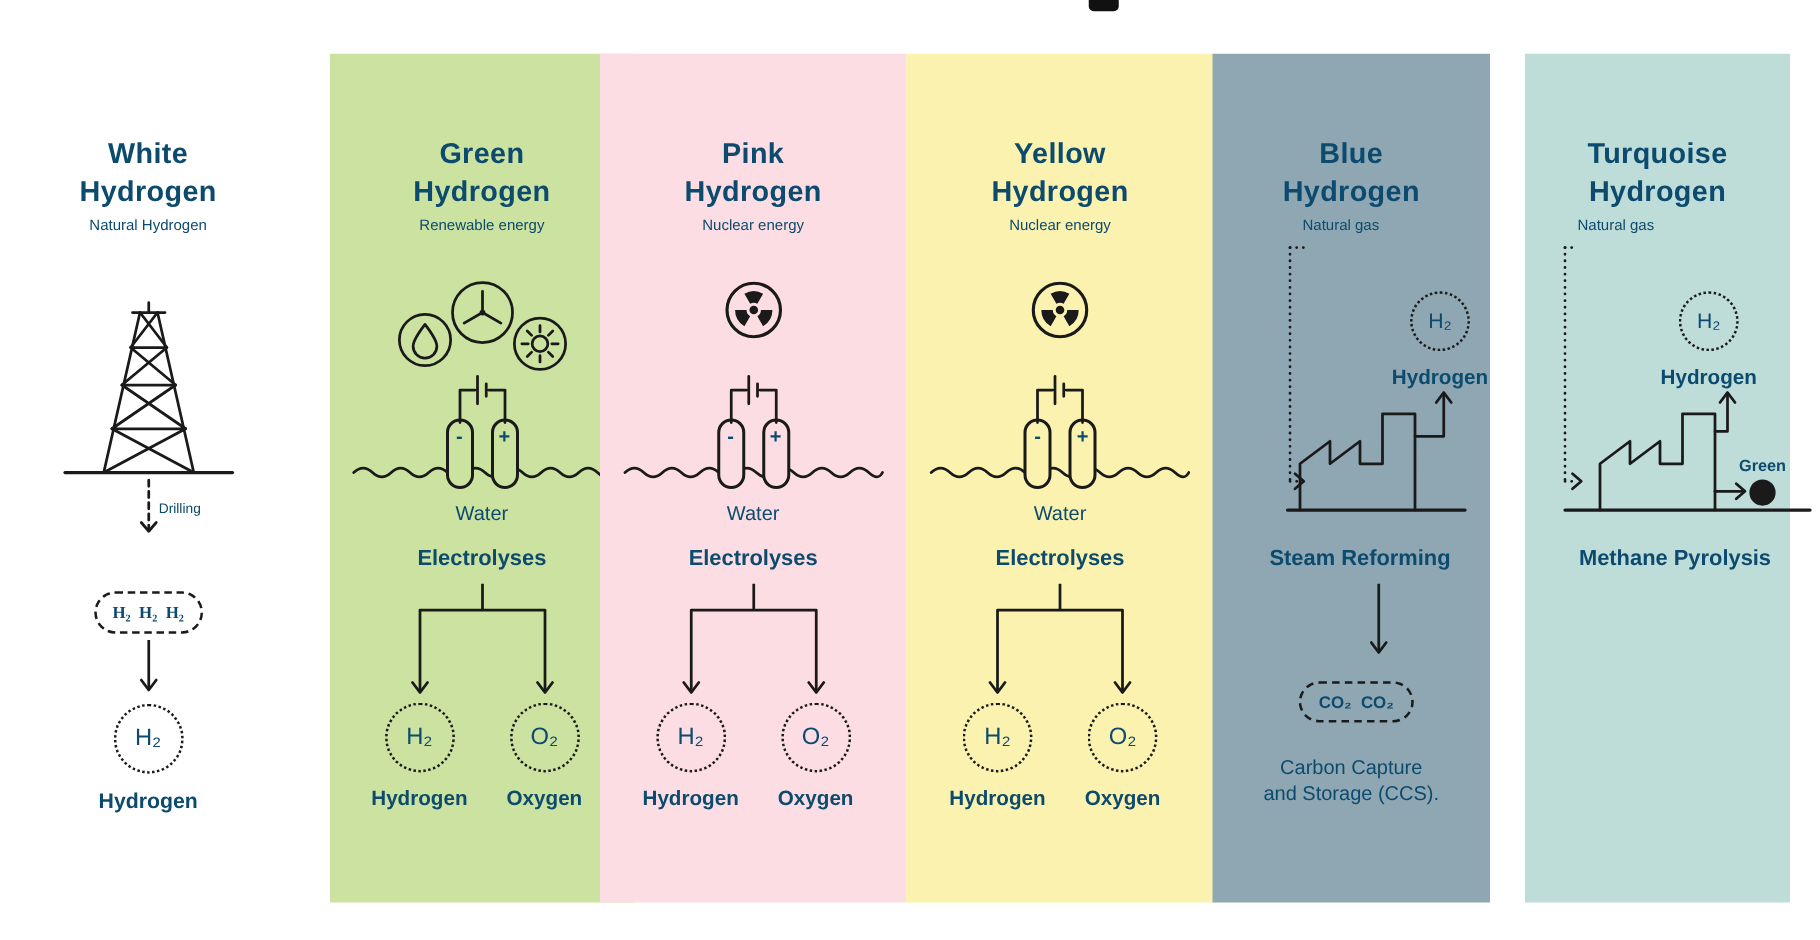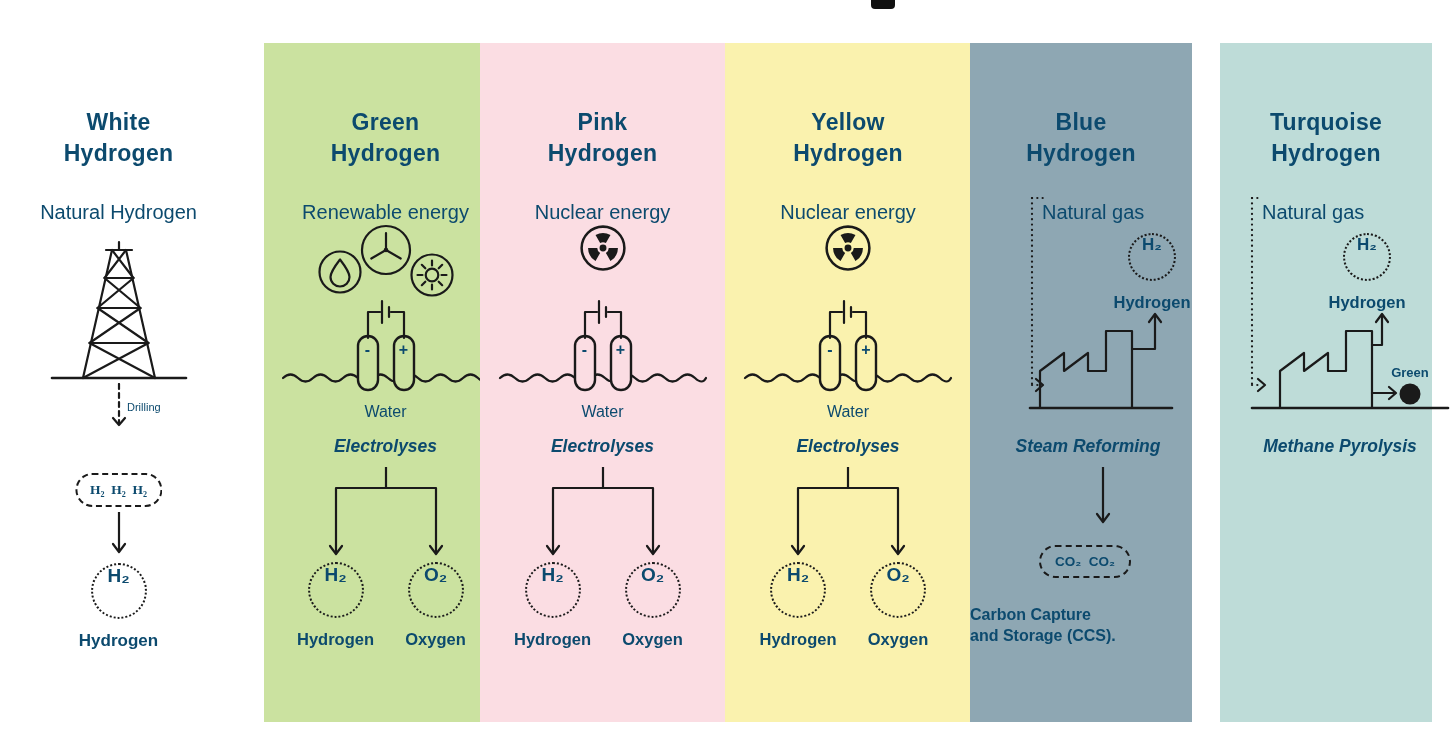--- a/index.html
+++ b/index.html
@@ -11,32 +11,32 @@
   .panel { position:absolute; top:43px; height:679px; }
   #col-white     { left:0;      width:237px; }
   #col-green     { left:237px;  width:243px; }
   #col-pink      { left:480px;  width:245px; }
   #col-yellow    { left:725px;  width:246px; }
   #col-blue      { left:970px;  width:222px; }
   #col-turquoise { left:1220px; width:212px; }
 
   .col-title { position:absolute; top:64px; left:0; width:100%; text-align:center;
                font-size:23px; font-weight:bold; line-height:31px; letter-spacing:.3px; }
-  .col-sub   { position:absolute; top:158px; left:0; width:100%; text-align:center; font-size:20px; }
+  .col-sub   { position:absolute; top:130px; left:0; width:100%; text-align:center; font-size:12px; }
 
   
   .icon-stroke path, .icon-stroke circle, .icon-stroke rect, .icon-stroke line
     { stroke:#1a1a1a; fill:none; stroke-width:2.2; stroke-linecap:round; stroke-linejoin:round; }
   .fill-dark { fill:#1a1a1a !important; stroke:none !important; }
   .elec-rect { fill:var(--panel-bg,#ffffff) !important; stroke-width:2.4 !important; }
   .dotline   { stroke-dasharray:0.1 5.2; }
   .thick     { stroke-width:2.6 !important; }
 
   .dotted-circle { border:2.6px dotted #1a1a1a; border-radius:50%; display:flex;
-                   align-items:flex-start; justify-content:center; font-weight:bold; }
+                   align-items:center; justify-content:center; font-weight:normal; }
   .pill { border:2px dashed #1a1a1a; border-radius:18px; display:flex; align-items:center;
           justify-content:center; font-weight:bold; font-size:13.5px; white-space:pre; }
 
   
   .derrick-svg     { position:absolute; top:195px; left:calc(50% - 75px); }
   .drill-arrow-svg { position:absolute; top:340px; left:calc(50% - 8px); }
   .drill-label     { position:absolute; top:358px; left:127px; font-size:11px; }
   .gaswell-label   { position:absolute; top:399px; width:100%; text-align:center; font-weight:bold; font-size:17px; }
   .gaswell-pill    { position:absolute; top:430px; left:50%; transform:translateX(-50%); padding:7px 13px;font-family:Liberation Serif, serif; }
   .white-arrow-svg { position:absolute; top:469px; left:calc(50% - 8px); }
@@ -45,21 +45,21 @@
 
   
   .trio-turbine { position:absolute; top:181px; left:calc(50% - 26px); }
   .trio-drop    { position:absolute; top:207px; left:calc(50% - 68px); }
   .trio-sun     { position:absolute; top:210px; left:calc(50% + 24px); }
   .nuclear-icon { position:absolute; top:182px; left:calc(50% - 23px); }
   .elec-svg     { position:absolute; top:255px; left:calc(50% - 105px); }
   .elec-minus   { position:absolute; top:298px; left:calc(50% - 26px); width:16px; text-align:center; font-size:16px; font-weight:bold; }
   .elec-plus    { position:absolute; top:298px; left:calc(50% + 10px); width:16px; text-align:center; font-size:16px; font-weight:bold; }
   .water-label  { position:absolute; top:360px; width:100%; text-align:center; font-size:16px; }
-  .process-label{ position:absolute; top:393px; left:0; width:100%; text-align:center; font-size:17.5px; font-weight:bold;font-style:italic; }
+  .process-label{ position:absolute; top:393px; left:0; width:100%; text-align:center; font-size:17.5px; font-weight:bold; }
   .branch-svg   { position:absolute; top:424px; left:calc(50% - 70px); }
   .pcircle      { position:absolute; top:519px; width:56px; height:56px; font-size:19px; }
   .pc-left  { left:calc(50% - 78px); }
   .pc-right { left:calc(50% + 22px); }
   .plabel   { position:absolute; top:587px; width:140px; text-align:center; font-weight:bold; font-size:16.5px; }
   .pl-left  { left:calc(50% - 120px); }
   .pl-right { left:calc(50% - 20px); }
 
   
   #col-blue .col-sub, #col-turquoise .col-sub { width:auto; text-align:left; }
@@ -72,21 +72,21 @@
   #col-turquoise .h2-circle { left:123px; }
   .h-label { position:absolute; top:250px; width:140px; text-align:center; font-weight:bold; font-size:16.5px; }
   #col-blue .h-label      { left:112px; }
   #col-turquoise .h-label { left:77px; }
   .factory-svg-blue { position:absolute; top:262px; left:40px; }
   .factory-svg-turq { position:absolute; top:262px; left:30px; }
   #col-blue .process-label      { left:7px; }
   #col-turquoise .process-label { left:14px; }
   .blue-arrow-svg { position:absolute; top:424px; left:125px; }
   .co2-pill  { position:absolute; top:502px; left:calc(50% + 4px); transform:translateX(-50%); padding:7px 14px; }
-  .ccs-label { position:absolute; top:561px; width:100%; font-weight:bold; font-size:16px; line-height:21px; }
+  .ccs-label { position:absolute; top:561px; width:100%; text-align:center; font-weight:normal; font-size:16px; line-height:21px; }
   .carbon-label { position:absolute; top:322px; left:150px; width:80px; text-align:center; font-weight:bold; font-size:13px; }
 </style>
 </head>
 <body>
 
 <div class="stage">
   <div class="artifact"></div>
 
   <div class="panel" id="col-white" style="background: rgb(255, 255, 255); --panel-bg: #ffffff;">
     <div class="col-title">

